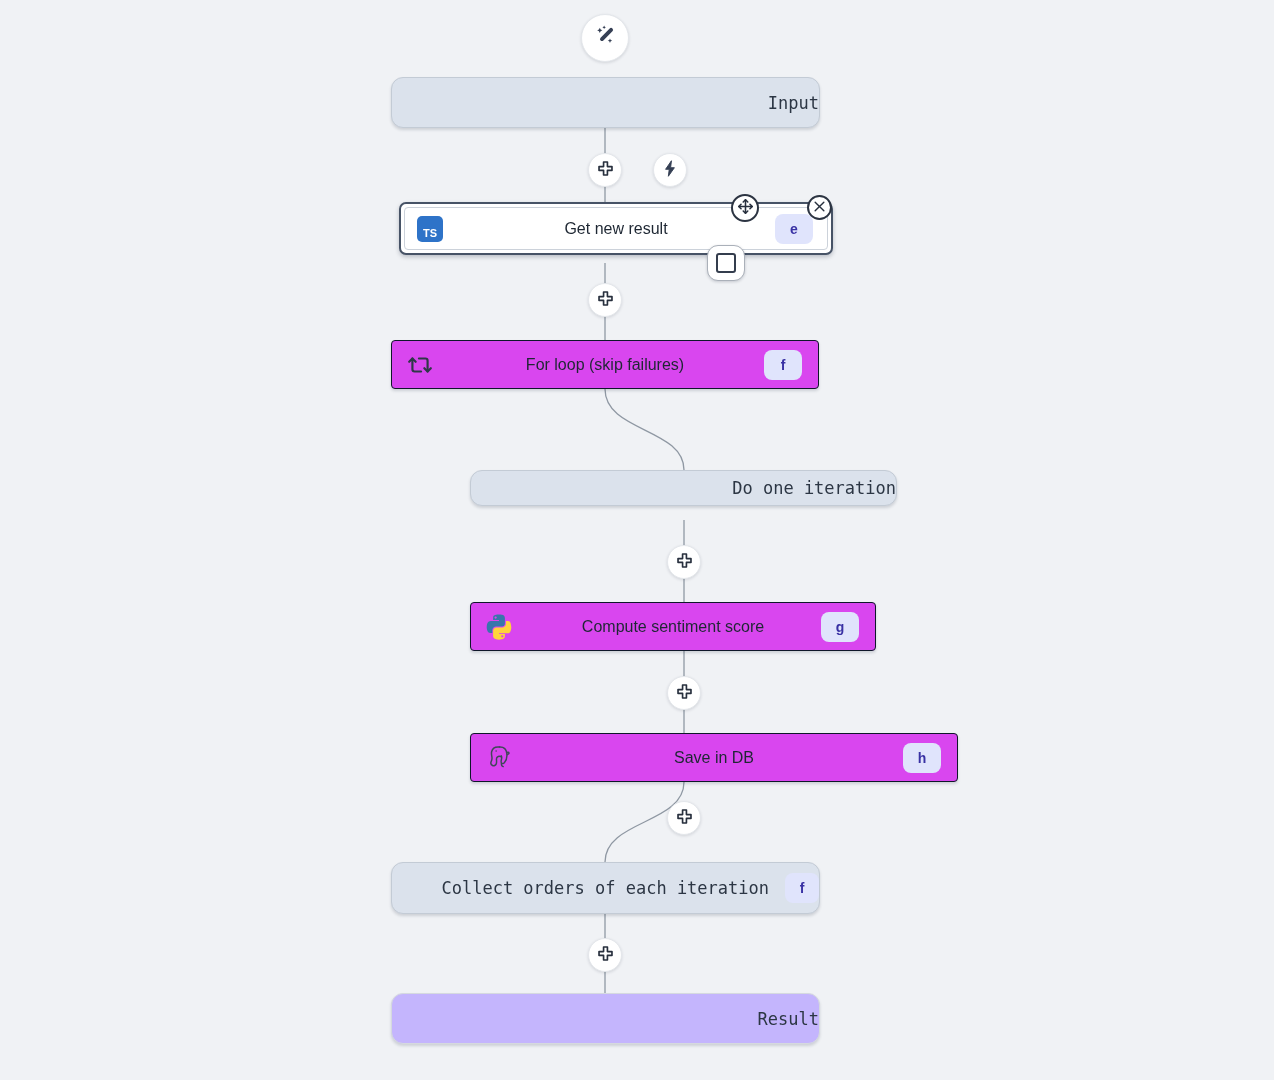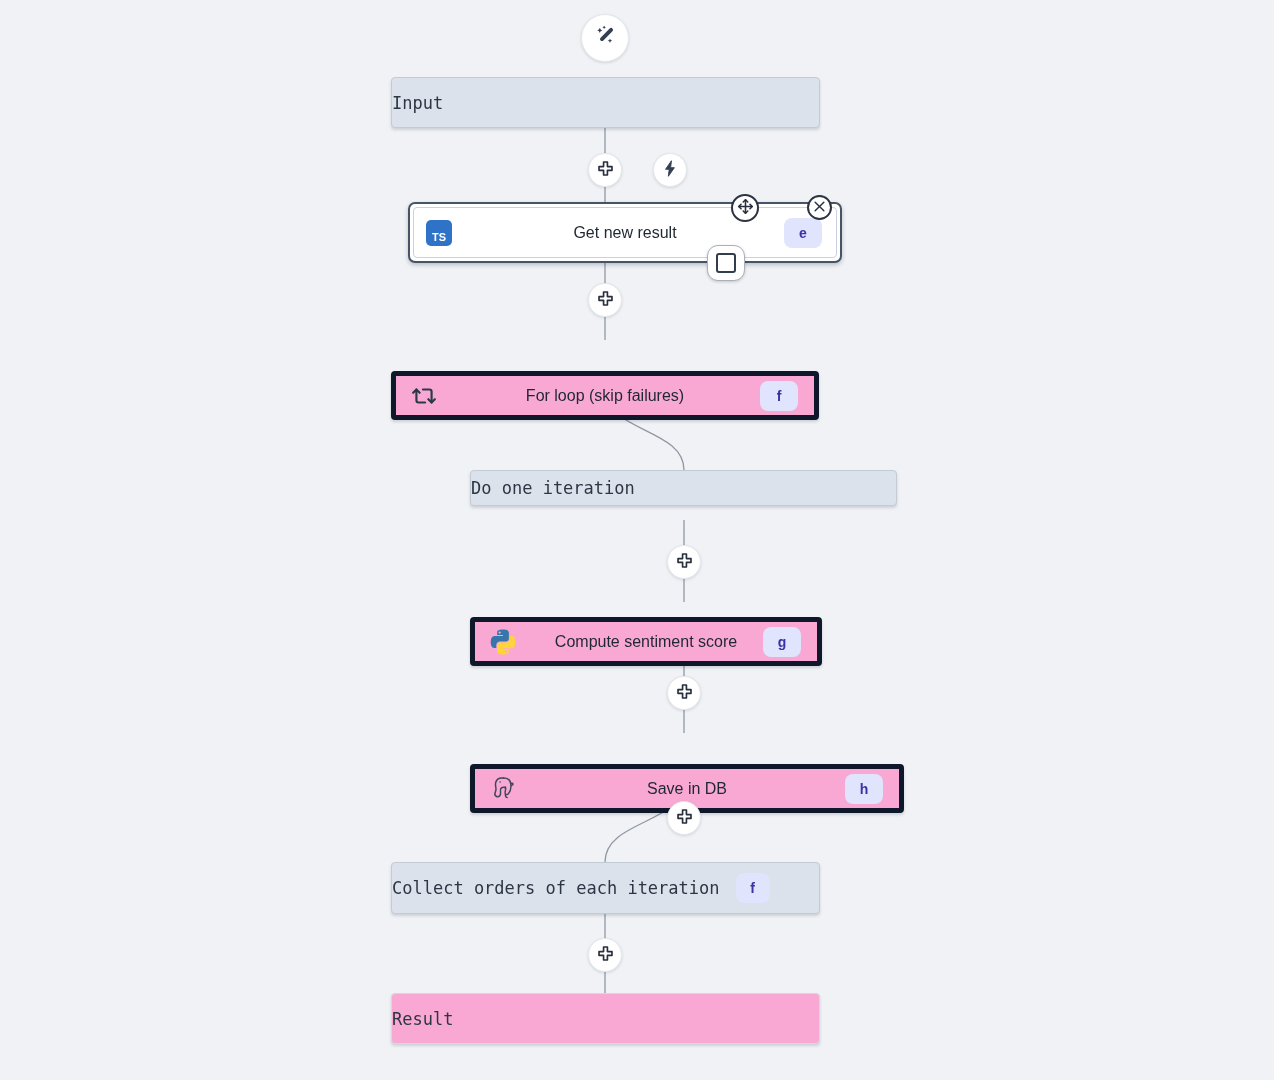--- a/index.html
+++ b/index.html
@@ -17,48 +17,48 @@
   .circle-btn{
     position:absolute;display:flex;align-items:center;justify-content:center;
     background:#fff;border:1px solid #e4e7eb;border-radius:50%;
     box-shadow:0 1px 3px rgba(25,35,55,.14);z-index:3;box-sizing:border-box;
   }
   .wand-btn{left:581px;top:14px;width:48px;height:48px;}
   .small-btn{width:34px;height:34px;}
 
   
   .vnode{
-    position:absolute;display:flex;align-items:center;justify-content:flex-start;
-    background:#dbe2ec;border:1px solid #c3cbd5;border-radius:4px;
+    position:absolute;display:flex;align-items:center;justify-content:flex-end;
+    background:#dbe2ec;border:1px solid #c3cbd5;border-radius:12px;
     box-shadow:0 2px 3px rgba(25,35,55,.16);
     font-family:"DejaVu Sans Mono","Liberation Mono",monospace;
     font-size:17px;color:#2c3644;z-index:2;box-sizing:border-box;gap:16px;
   }
   
   .wnode{
     position:absolute;display:flex;align-items:center;
-    background:#f9a8d4;border:5px solid #0f172a;border-radius:4px;
+    background:#d946ef;border:1px solid #0f172a;border-radius:4px;
     box-shadow:0 2px 3px rgba(25,35,55,.16);
-    font-size:16px;color:#1e2733;z-index:2;box-sizing:border-box;margin-top:31px;
+    font-size:16px;color:#1e2733;z-index:2;box-sizing:border-box;
   }
   .wnode .nlabel{position:absolute;left:0;right:0;text-align:center;}
   .wnode .licon{position:absolute;left:15px;display:flex;align-items:center;}
   .wnode .badge{position:absolute;right:16px;}
 
   .badge{
     display:flex;align-items:center;justify-content:center;
     width:38px;height:30px;border-radius:8px;
     background:#e0e4fc;color:#3931a4;font-weight:bold;font-size:14px;
     font-family:"Liberation Sans",sans-serif;
   }
   .badge.sm{width:34px;height:30px;}
 
   
   .sel-wrap{
-    position:absolute;left:408px;top:202px;width:434px;height:61px;
+    position:absolute;left:399px;top:202px;width:434px;height:53px;
     border:2px solid #475366;border-radius:7px;background:#fff;
     box-shadow:0 2px 4px rgba(25,35,55,.25);
     box-sizing:border-box;padding:3px;z-index:2;
   }
   .sel-inner{
     width:100%;height:100%;border:1px solid #ccd2da;border-radius:4px;
     display:flex;align-items:center;position:relative;box-sizing:border-box;
     font-size:16px;color:#1e2733;
   }
   .ts-icon{
@@ -81,24 +81,24 @@
     display:flex;align-items:center;justify-content:center;z-index:6;box-sizing:border-box;
   }
   .square-toggle .sq{
     width:16px;height:16px;border:2px solid #343d4d;border-radius:3px;
   }
 
   
   .n-input{left:391px;top:77px;width:429px;height:51px;}
   .n-forloop{left:391px;top:340px;width:428px;height:49px;}
   .n-doone{left:470px;top:470px;width:427px;height:36px;}
-  .n-compute{left:470px;top:586px;width:352px;height:49px;}
-  .n-savedb{left:470px;top:733px;width:434px;height:49px;padding-left:46px;}
+  .n-compute{left:470px;top:602px;width:406px;height:49px;}
+  .n-savedb{left:470px;top:733px;width:488px;height:49px;padding-left:46px;}
   .n-collect{left:391px;top:862px;width:429px;height:52px;}
-  .n-result{left:391px;top:993px;width:429px;height:51px;background:#f9a8d4;border-color:#d5d9df;}
+  .n-result{left:391px;top:993px;width:429px;height:51px;background:#c4b5fd;border-color:#d5d9df;}
 
   
   .p1{left:588px;top:153px;}
   .bolt{left:653px;top:153px;}
   .p2{left:588px;top:283px;}
   .p3{left:667px;top:545px;}
   .p4{left:667px;top:676px;}
   .p5{left:667px;top:801px;}
   .p6{left:588px;top:938px;}
 </style>

